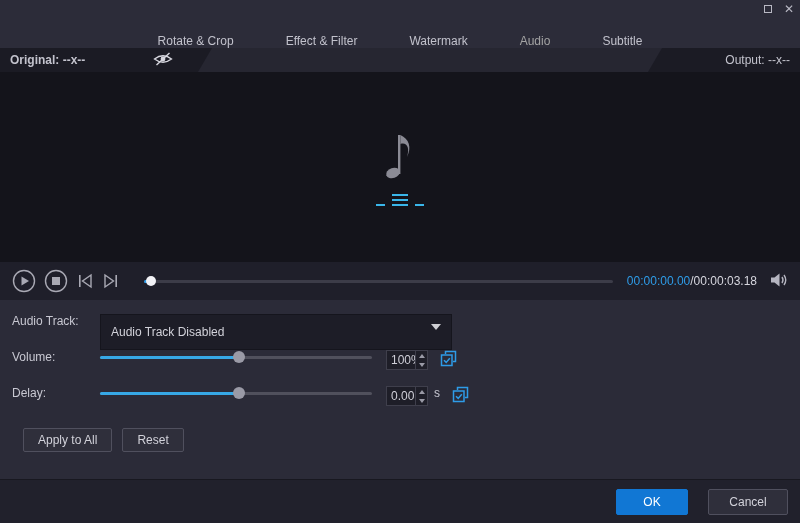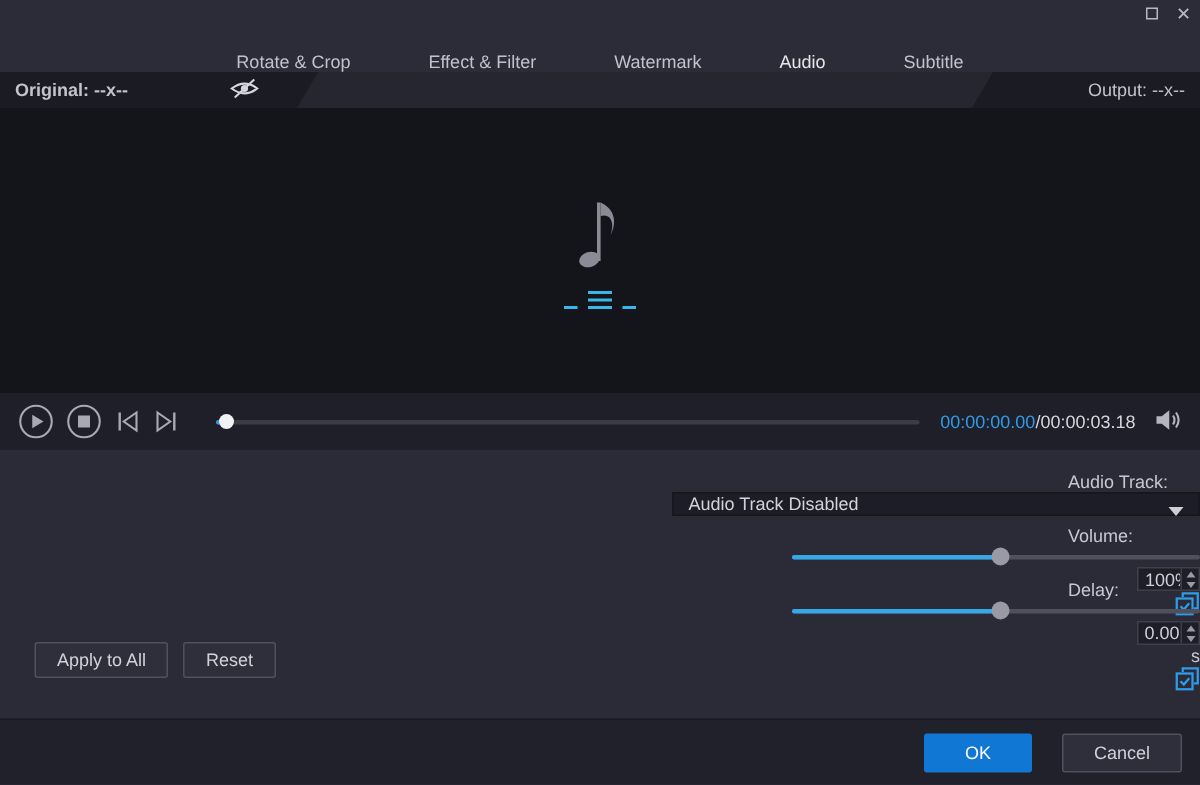--- a/index.html
+++ b/index.html
@@ -4,21 +4,21 @@
 <style>
   * { box-sizing: border-box; margin: 0; padding: 0; }
   html,body { width:800px; height:523px; background:#2a2a37; }
   body { font-family:"Liberation Sans", sans-serif; font-size:12px; color:#c8c8d2; overflow:hidden; }
   .app { position:relative; width:800px; height:523px; background:#2a2a37; display:flex; flex-direction:column; }
 
   
   .titlebar { position:relative; height:48px; background:#2c2c39; flex:0 0 auto; }
   .tabs { position:absolute; left:0; right:0; top:10px; display:flex; justify-content:center;margin-top:16px; }
   .tab { padding:8px 26px 10px 26px; color:#c2c2cc; cursor:pointer; border-bottom:2px solid transparent; white-space:nowrap; }
-  .tab.active { color:#e5e5e5; border-bottom-color:#2e9ce8;text-align:center; }
+  .tab.active { color:#a3a3a3; border-bottom-color:#2e9ce8;text-align:center; }
   .win-controls { position:absolute; top:3px; right:6px; display:flex; align-items:center; gap:12px; color:#b9b9c4; }
   .max-box { display:inline-block; width:8px; height:8px; border:1px solid #b9b9c4; }
   .close-glyph { font-size:12px; line-height:12px; }
 
   
   .preview-header { position:relative; height:24px; background:#262631; flex:0 0 auto; }
   .ph-left { position:absolute; left:0; top:0; height:100%; width:212px; background:#1b1b24;
              clip-path:polygon(0 0, 100% 0, calc(100% - 14px) 100%, 0 100%);
              display:flex; align-items:center; padding:0 10px; gap:10px;font-weight:bold; }
   .ph-right { position:absolute; right:0; top:0; height:100%; width:152px; background:#1b1b24;
@@ -42,21 +42,21 @@
   .progress .track { position:absolute; left:0; right:0; top:5px; height:3px; background:#3c3c48; border-radius:2px; }
   .progress .fill { position:absolute; left:0; top:5px; height:3px; background:#2e9ce8; border-radius:2px; }
   .progress .dot { position:absolute; top:1px; width:10px; height:10px; margin-left:-5px; background:#f2f2f6; border-radius:50%; }
   .time { white-space:nowrap; font-size:12px; }
   .time .cur { color:#2e9ce8; }
   .time .dur { color:#d6d6de; }
   .speaker-btn { display:inline-flex; margin-left:12px; cursor:pointer; color:#b5b5c0; }
 
   
   .settings { flex:1 1 auto; background:#2b2b38; padding:14px 0 0 0; }
-  .srow { display:flex; align-items:flex-end; padding-left:12px; margin-bottom:10px; height:26px;flex-direction:column; }
+  .srow { display:flex; align-items:flex-start; padding-left:12px; margin-bottom:10px; height:26px; }
   .slabel { width:88px; color:#c8c8d2; flex:0 0 auto; }
   .dropdown { position:relative; width:352px; height:36px; background:#1d1d27; border:1px solid #15151d;
               display:flex; align-items:center; padding:0 26px 0 10px; color:#d2d2da; cursor:pointer; }
   .dd-arrow { position:absolute; right:10px; top:9px; width:0; height:0;
               border-left:5px solid transparent; border-right:5px solid transparent; border-top:6px solid #cfcfd4; }
   .slider { position:relative; width:272px; height:14px; flex:0 0 auto; cursor:pointer; }
   .slider .track { position:absolute; left:0; right:0; top:6px; height:3px; background:#50505c; border-radius:2px; }
   .slider .fill { position:absolute; left:0; top:6px; height:3px; background:#37a8e6; border-radius:2px; }
   .slider .thumb { position:absolute; top:1px; width:12px; height:12px; margin-left:-6px; background:#9a9aa6; border-radius:50%; }
   .spinbox { position:relative; width:42px; height:20px; margin-left:14px; background:#1e1e28; border:1px solid #3f3f4c; display:flex; }

